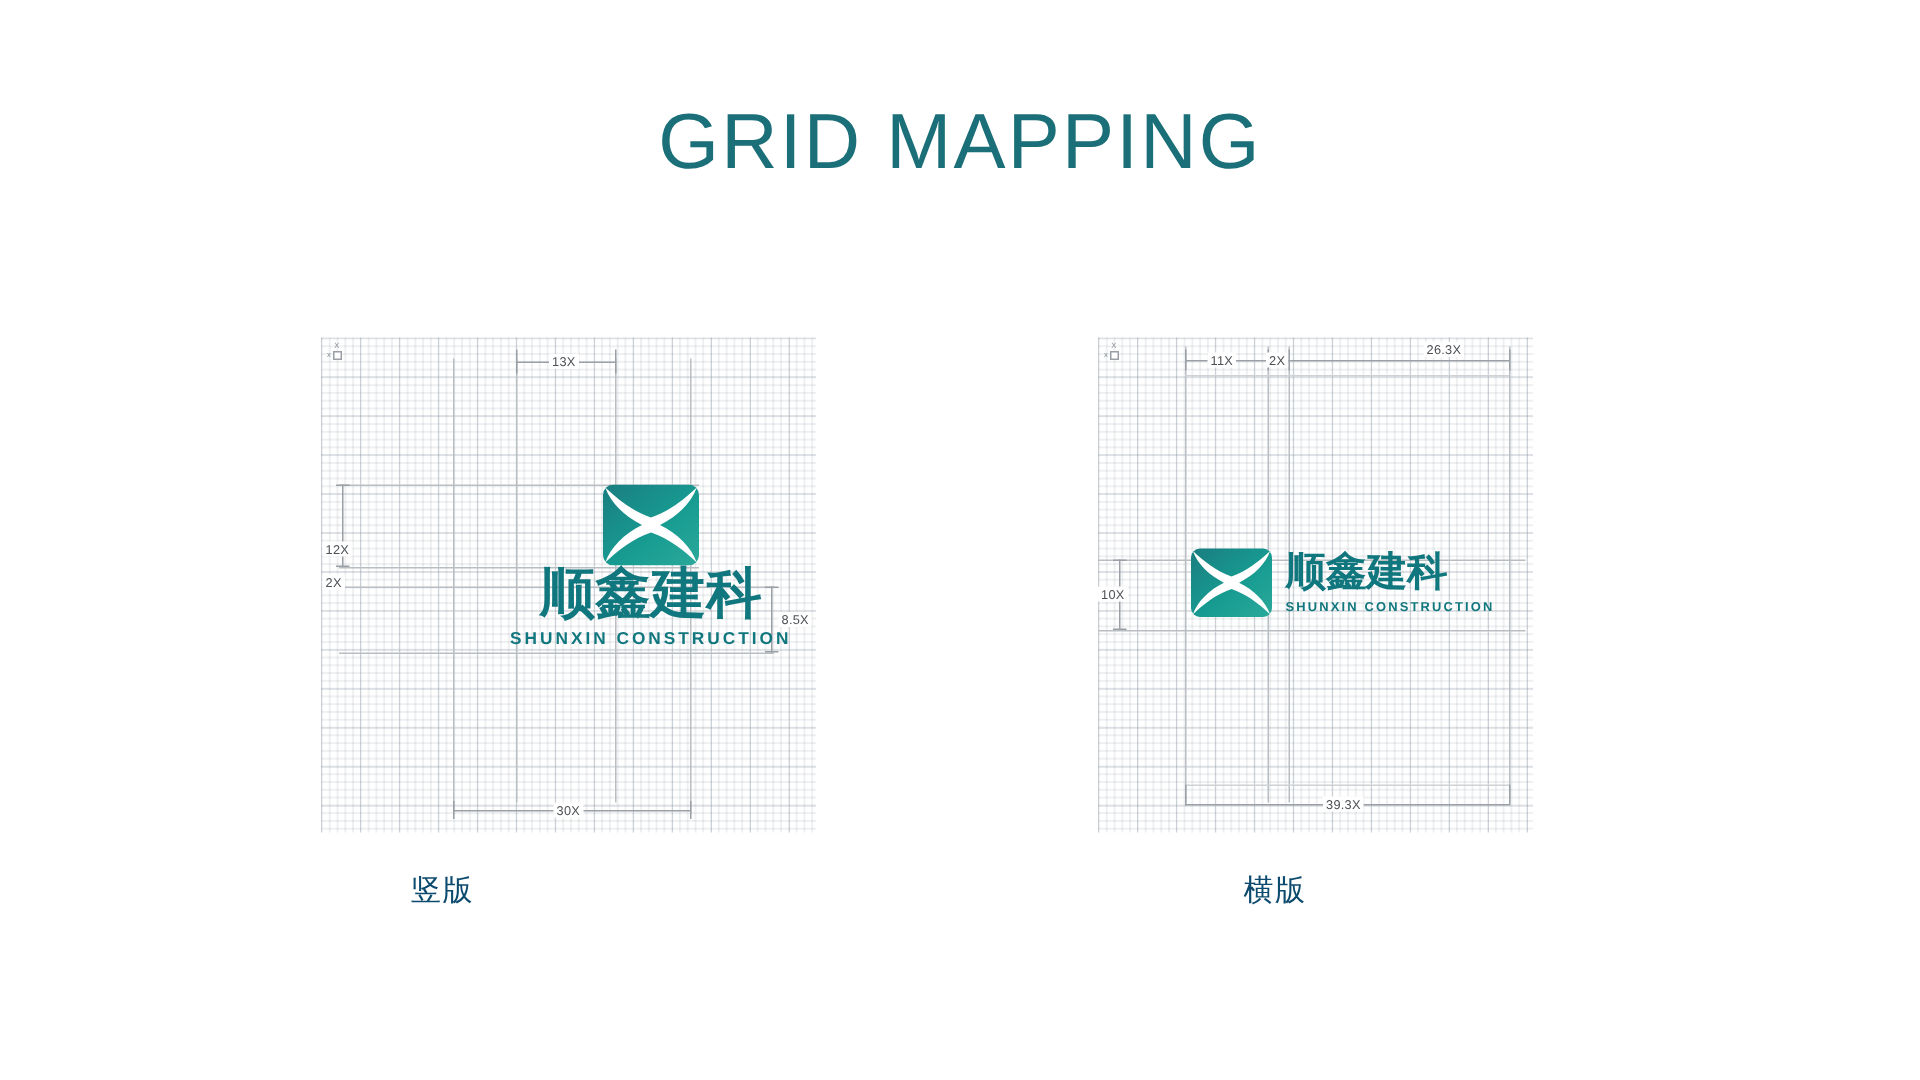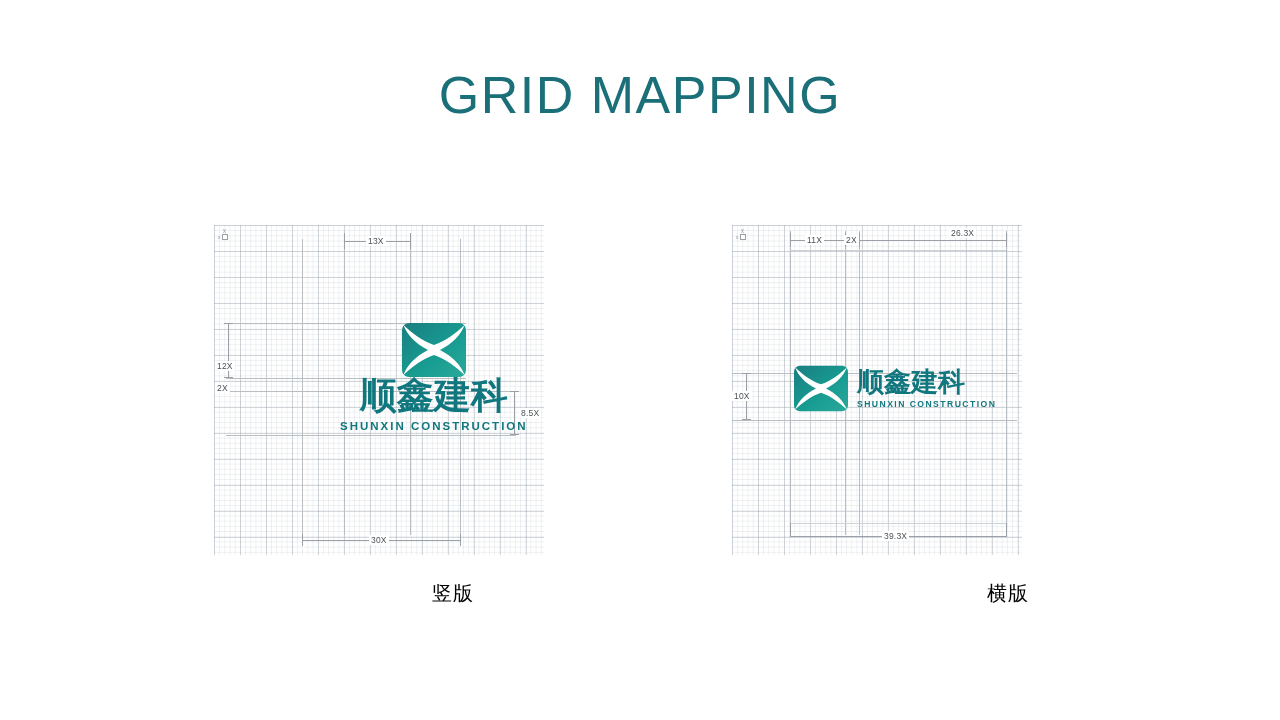--- a/index.html
+++ b/index.html
@@ -156,24 +156,24 @@
   .vertical .wordmark .cn { font-size: 37px; }
   .vertical .wordmark .en { font-size: 11.5px; letter-spacing: 2.0px; margin-top: 7px; }
   .horizontal .wordmark { align-items: flex-start; }
   .horizontal .wordmark .cn { font-size: 27px; }
   .horizontal .wordmark .en { font-size: 8.6px; letter-spacing: 1.45px; margin-top: 5px; }
 
   
   .caption {
     position: absolute;
     font-size: 20px;
-    color: #000000;
+    color: #0c4a6e;
     font-family: "DejaVu Sans", "Liberation Sans", sans-serif;
     letter-spacing: 1px;
-    text-align: right;
+    text-align: left;
     width: 200px;
   }
   .caption-vertical   { top: 580px; left: 274px; }
   .caption-horizontal { top: 580px; left: 829px; }
 </style>
 </head>
 <body>
 
 <div class="header">
   <div class="title-en">GRID MAPPING</div>

